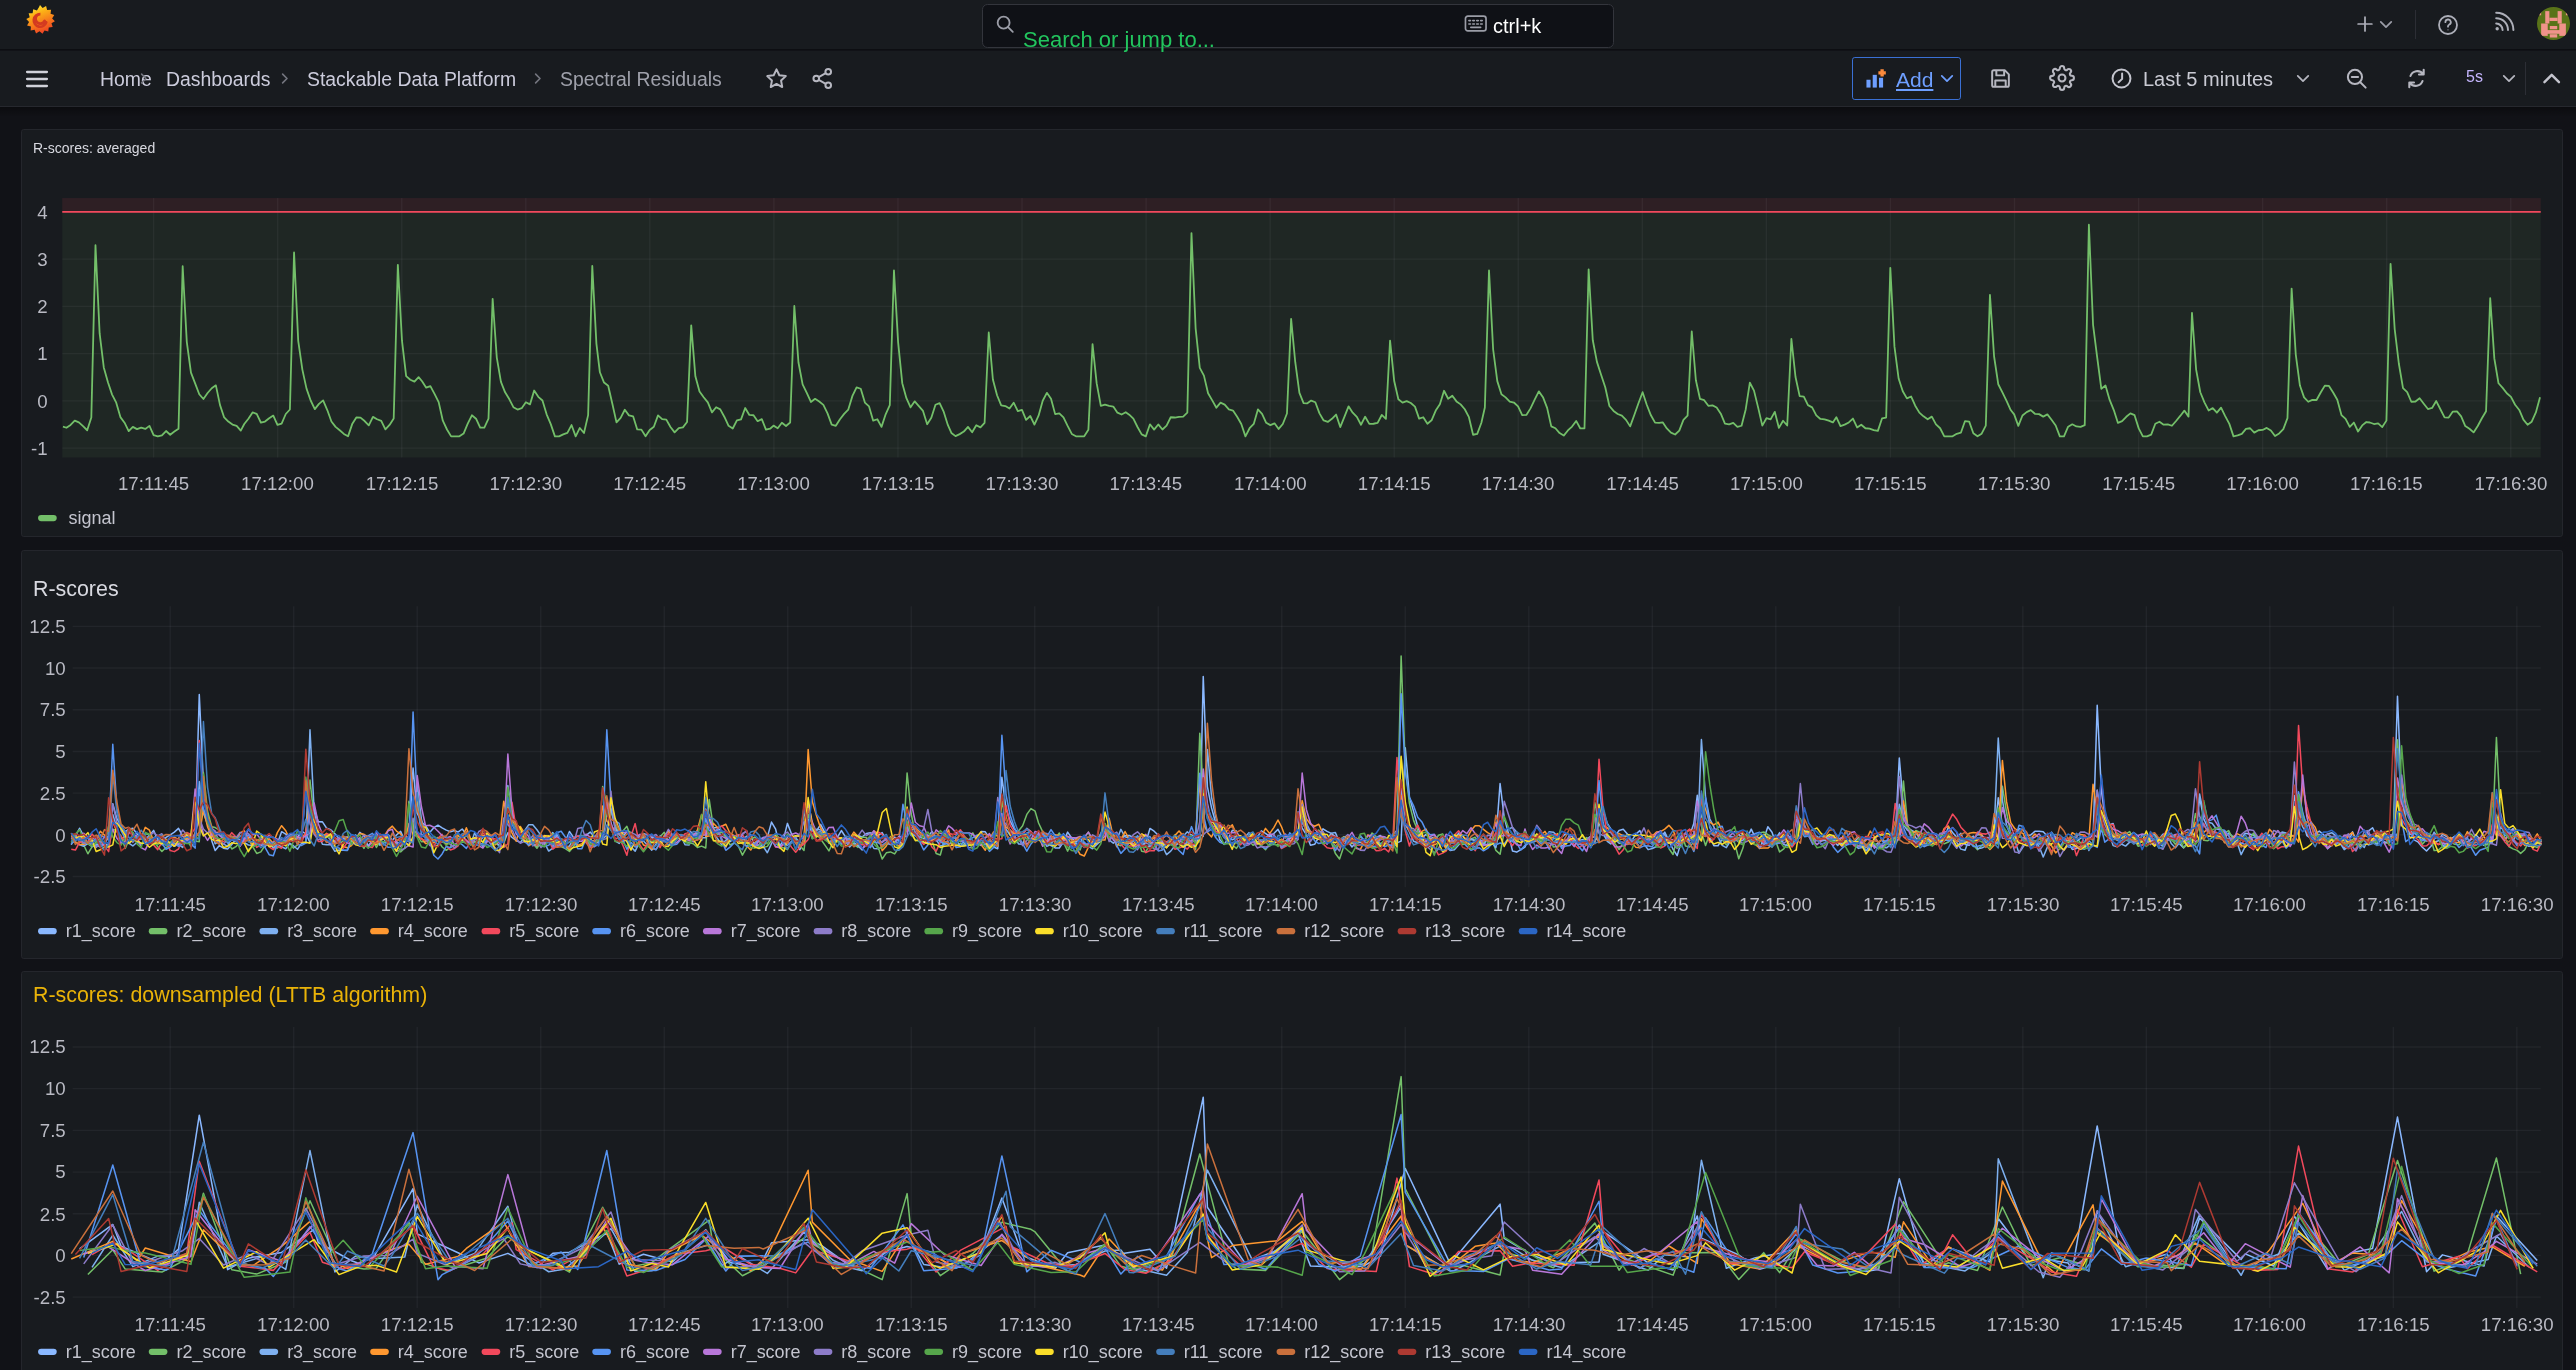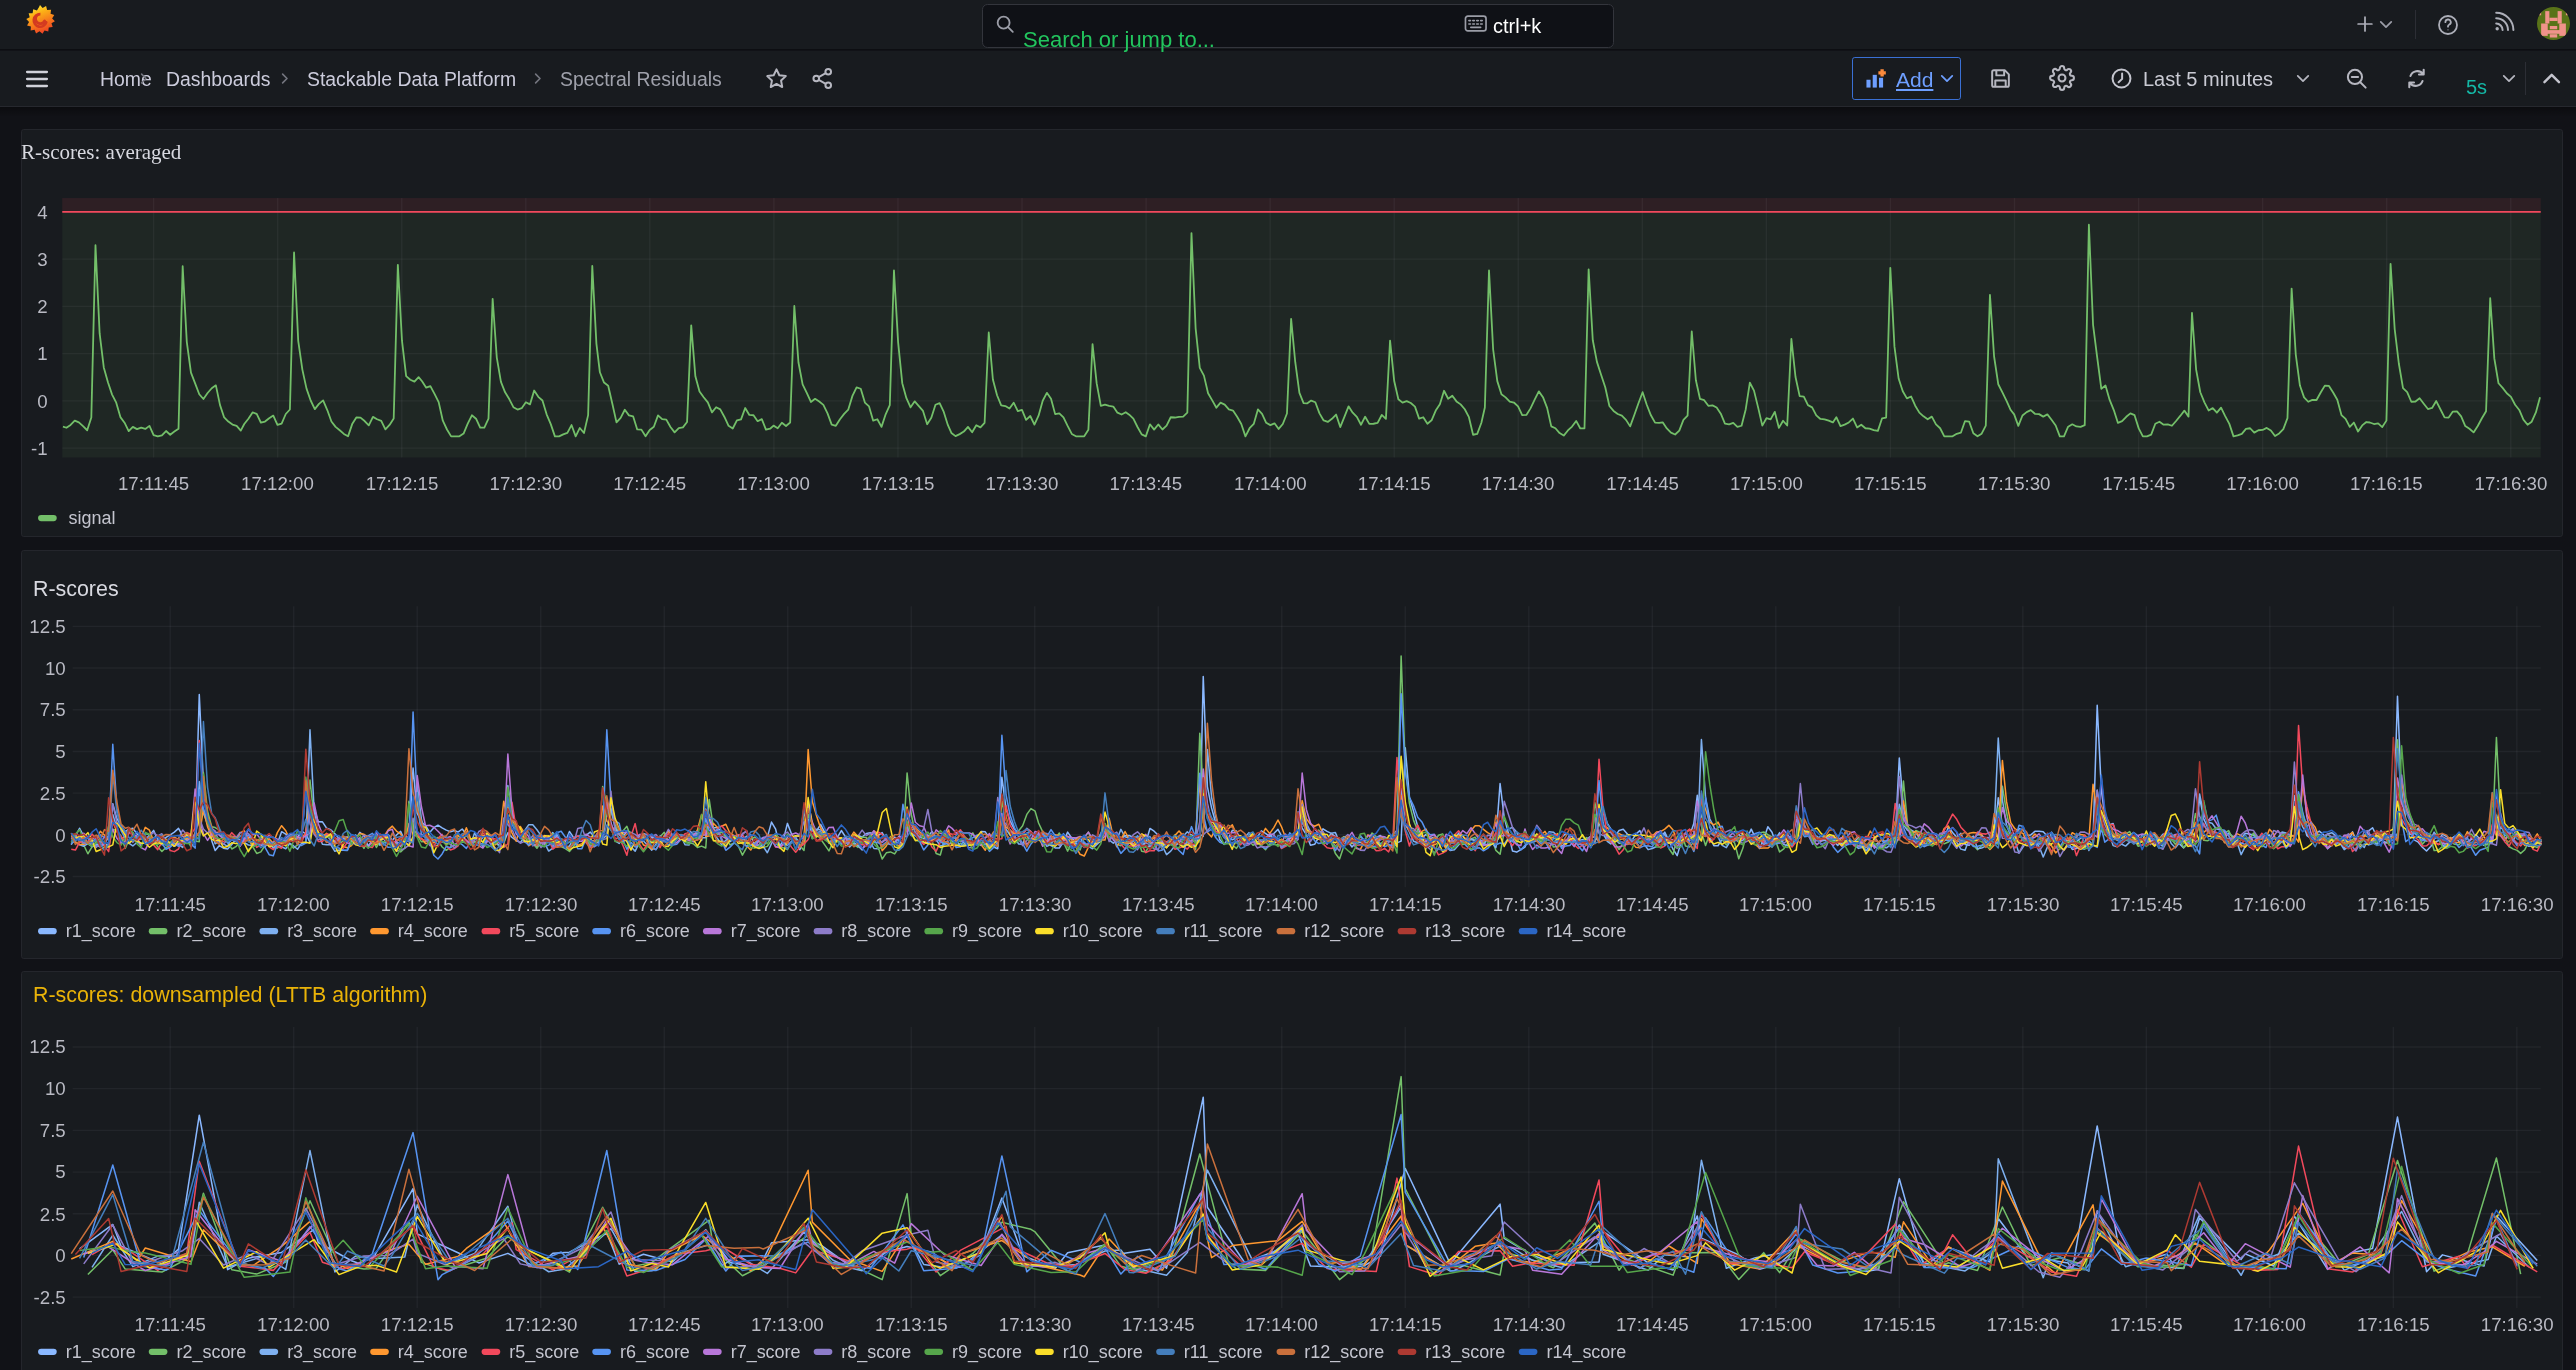--- a/index.html
+++ b/index.html
@@ -121,30 +121,30 @@
     <path d="M2 3 L8 9 L14 3"></path>
   </svg>
 <svg class="abs" style="left:2344px;top:66px;" width="25" height="25" viewBox="0 0 24 24" fill="none" stroke="#b6b7c0" stroke-width="1.9" stroke-linecap="round">
     <circle cx="10.5" cy="10.5" r="6.8"></circle>
     <path d="M15.4 15.4 L20.8 20.8 M7.5 10.5 H13.5"></path>
   </svg>
 <svg class="abs" style="left:2404px;top:66px;" width="25" height="25" viewBox="0 0 24 24" fill="none" stroke="#b6b7c0" stroke-width="2" stroke-linecap="round" stroke-linejoin="round">
     <path d="M6.2 9.6 A6.9 6.9 0 0 1 18.2 7.6 M18.9 3.7 L18.9 8.2 L14.4 8.2"></path>
     <path d="M17.8 14.4 A6.9 6.9 0 0 1 5.8 16.4 M5.1 20.3 L5.1 15.8 L9.6 15.8"></path>
   </svg>
-<div class="abs" style="left:2466px;top:76px;font-size:20px;color:#14b8a6;">5s</div>
+<div class="abs" style="left:2466px;top:68px;font-size:16px;color:#c4b5fd;">5s</div>
 <svg class="abs" style="left:2502px;top:73px;" width="14" height="11" viewBox="0 0 16 12" fill="none" stroke="#b6b7c0" stroke-width="2" stroke-linecap="round" stroke-linejoin="round">
     <path d="M2 3 L8 9 L14 3"></path>
   </svg>
 <div class="abs" style="left:2525px;top:62px;width:1.4px;height:33px;background:#2c2e35;"></div>
 <svg class="abs" style="left:2542px;top:71px;" width="19.4" height="15" viewBox="0 0 16 12" fill="none" stroke="#c4c5ce" stroke-width="2" stroke-linecap="round" stroke-linejoin="round">
     <path d="M2 9 L8 3 L14 9"></path>
   </svg>
 <div class="abs" style="left:21px;top:129px;width:2542px;height:408px;background:#181b1f;border:0.7px solid #24262c;border-radius:2.8px;box-sizing:border-box;"></div>
-<div class="abs" style="left:21px;top:140px;font-size:21px;font-weight:500;color:#d8d9e0;font-family:Liberation Serif, serif;">R-scores: averaged</div>
+<div class="abs" style="left:33px;top:140px;font-size:14px;font-weight:500;color:#d8d9e0;">R-scores: averaged</div>
 <div class="abs" style="left:21px;top:550px;width:2542px;height:409px;background:#181b1f;border:0.7px solid #24262c;border-radius:2.8px;box-sizing:border-box;"></div>
 <div class="abs" style="left:33px;top:561px;font-size:21.4px;font-weight:500;color:#d8d9e0;margin-top:16px;">R-scores</div>
 <div class="abs" style="left:21px;top:971px;width:2542px;height:409px;background:#181b1f;border:0.7px solid #24262c;border-radius:2.8px;box-sizing:border-box;"></div>
 <div class="abs" style="left:33px;top:983px;font-size:21.4px;font-weight:500;color:#eab308;">R-scores: downsampled (LTTB algorithm)</div>
 <svg class="abs" style="left:0;top:0;" width="2576" height="1371" viewBox="0 0 3723 1981">
     <rect x="90.0" y="286.0" width="3582.0" height="20.0" fill="rgba(242,73,92,0.10)"></rect>
     <rect x="90.0" y="306" width="3582.0" height="355.0" fill="rgba(115,191,105,0.08)"></rect>
     <line x1="222.0" y1="286.0" x2="222.0" y2="661.0" stroke="rgba(204,204,220,0.06)" stroke-width="2"></line>
     <line x1="401.3" y1="286.0" x2="401.3" y2="661.0" stroke="rgba(204,204,220,0.06)" stroke-width="2"></line>
     <line x1="580.6" y1="286.0" x2="580.6" y2="661.0" stroke="rgba(204,204,220,0.06)" stroke-width="2"></line>

